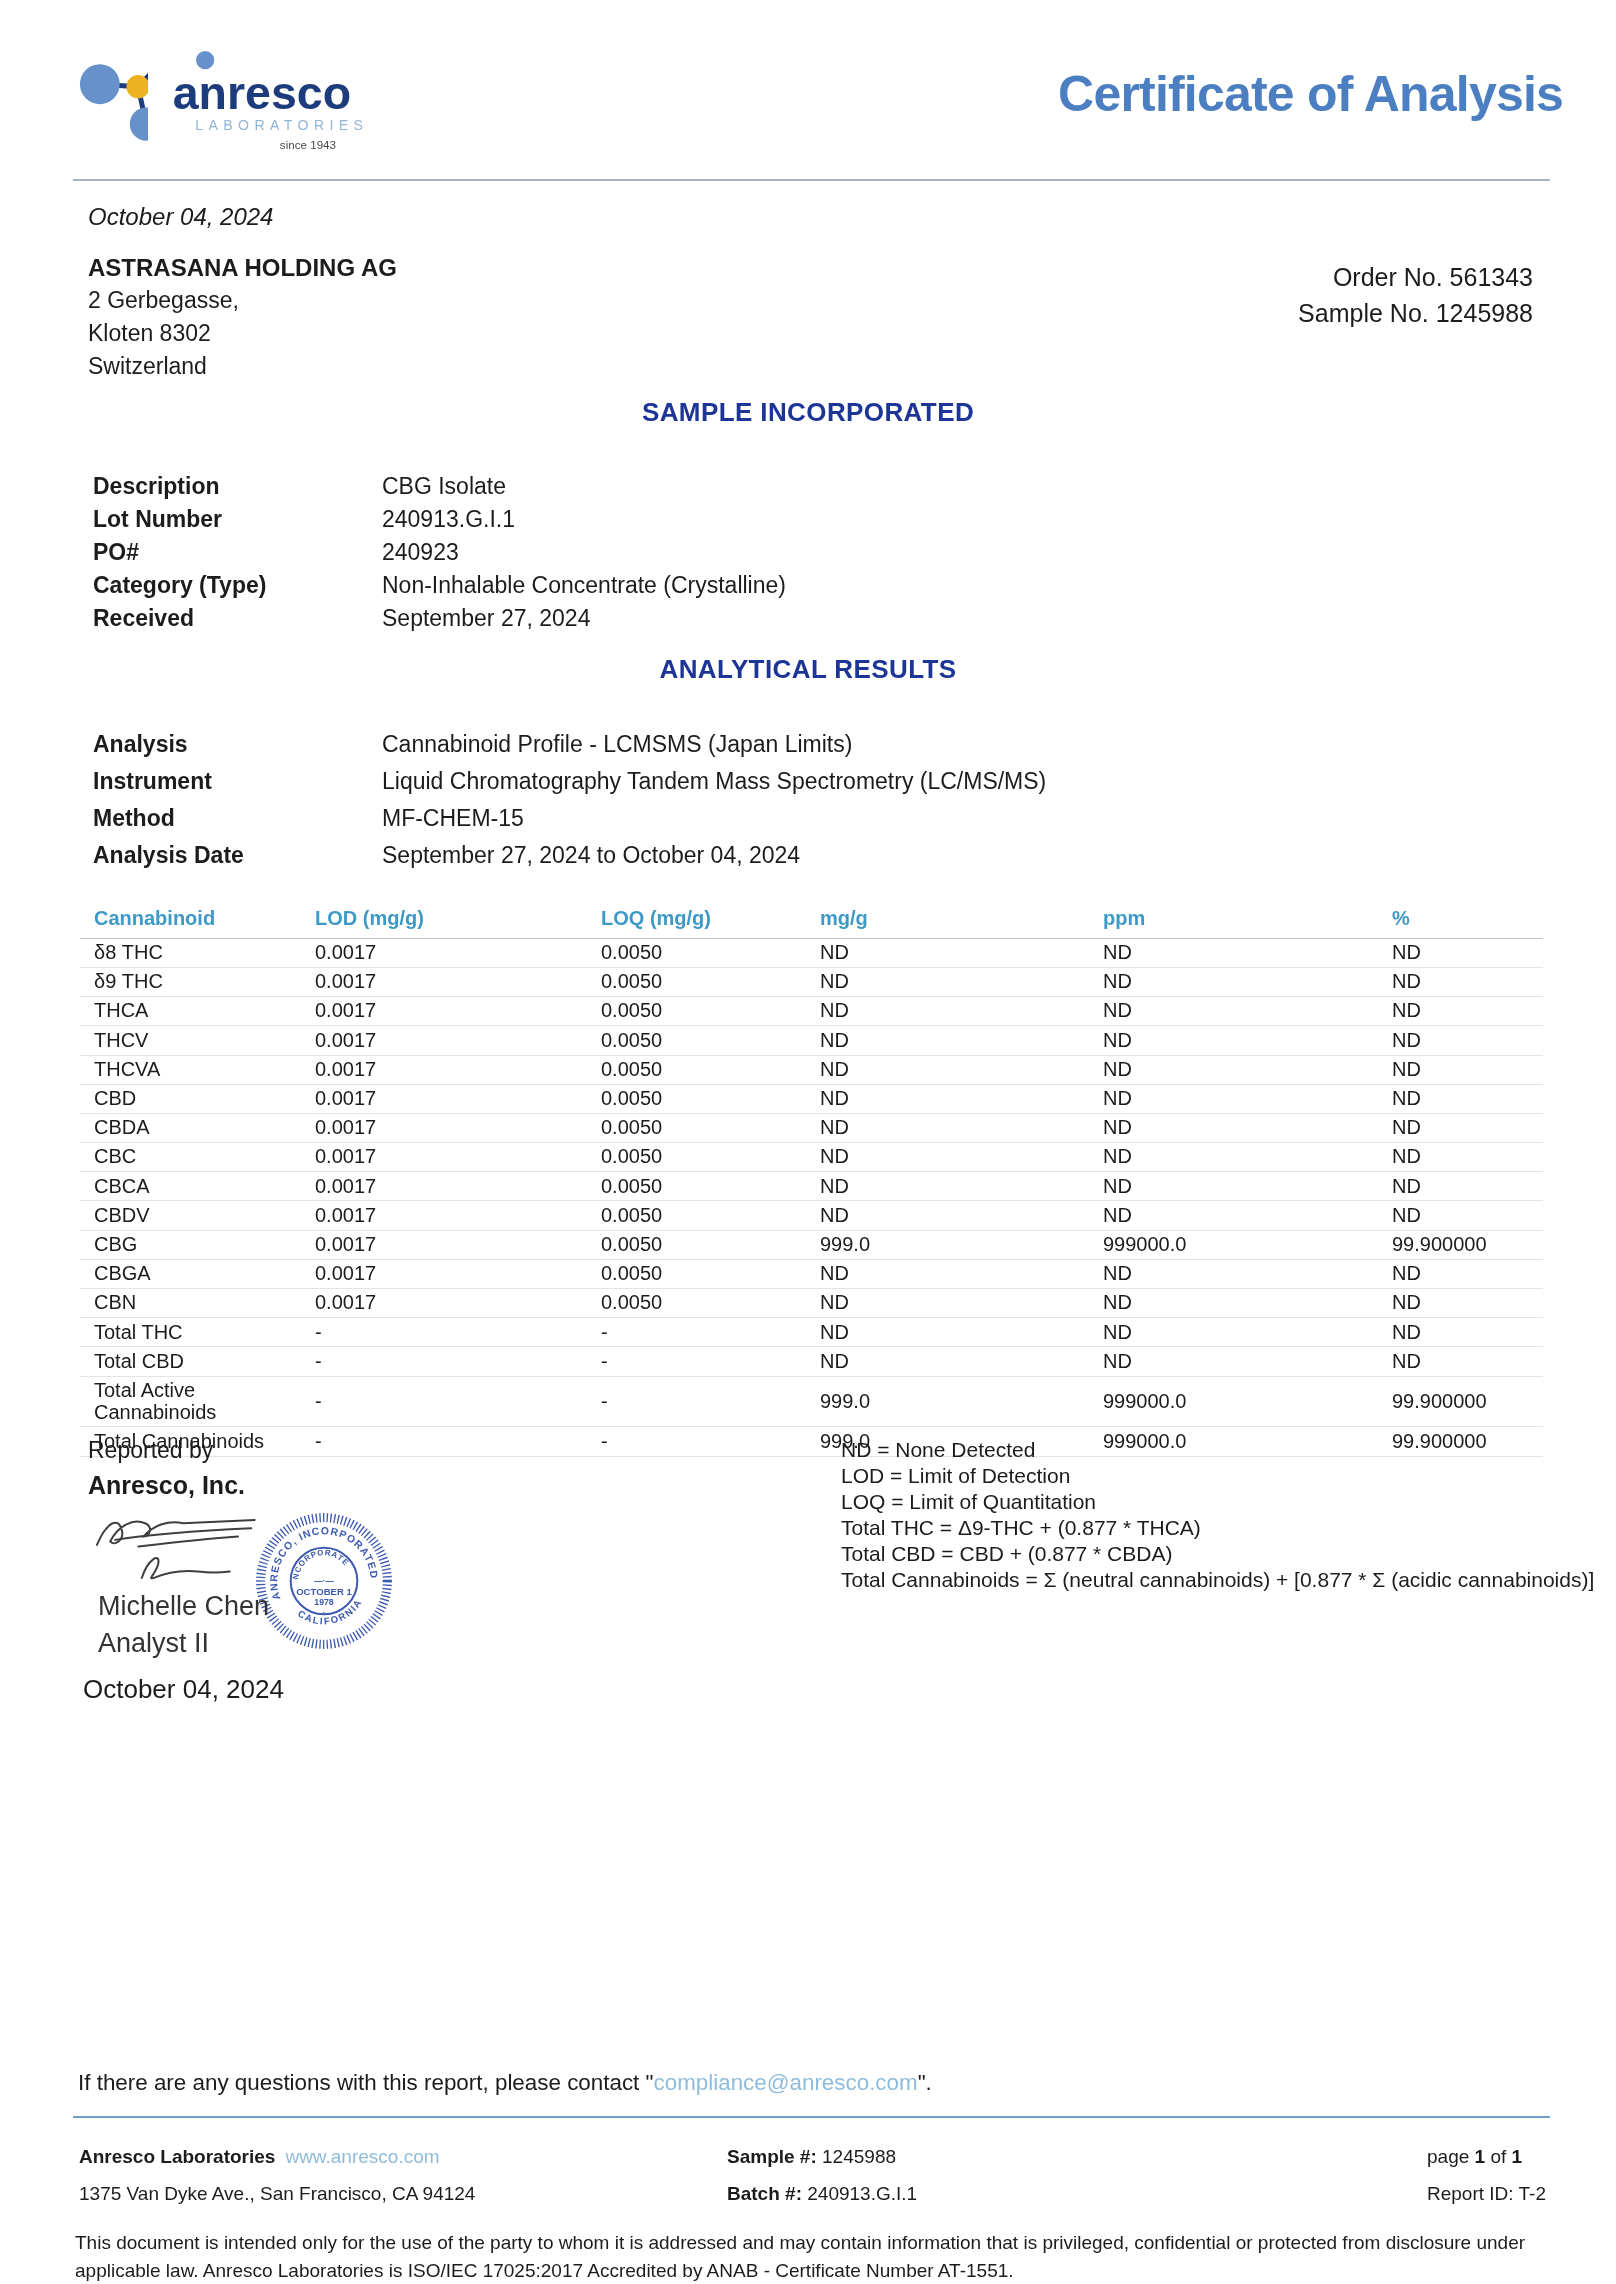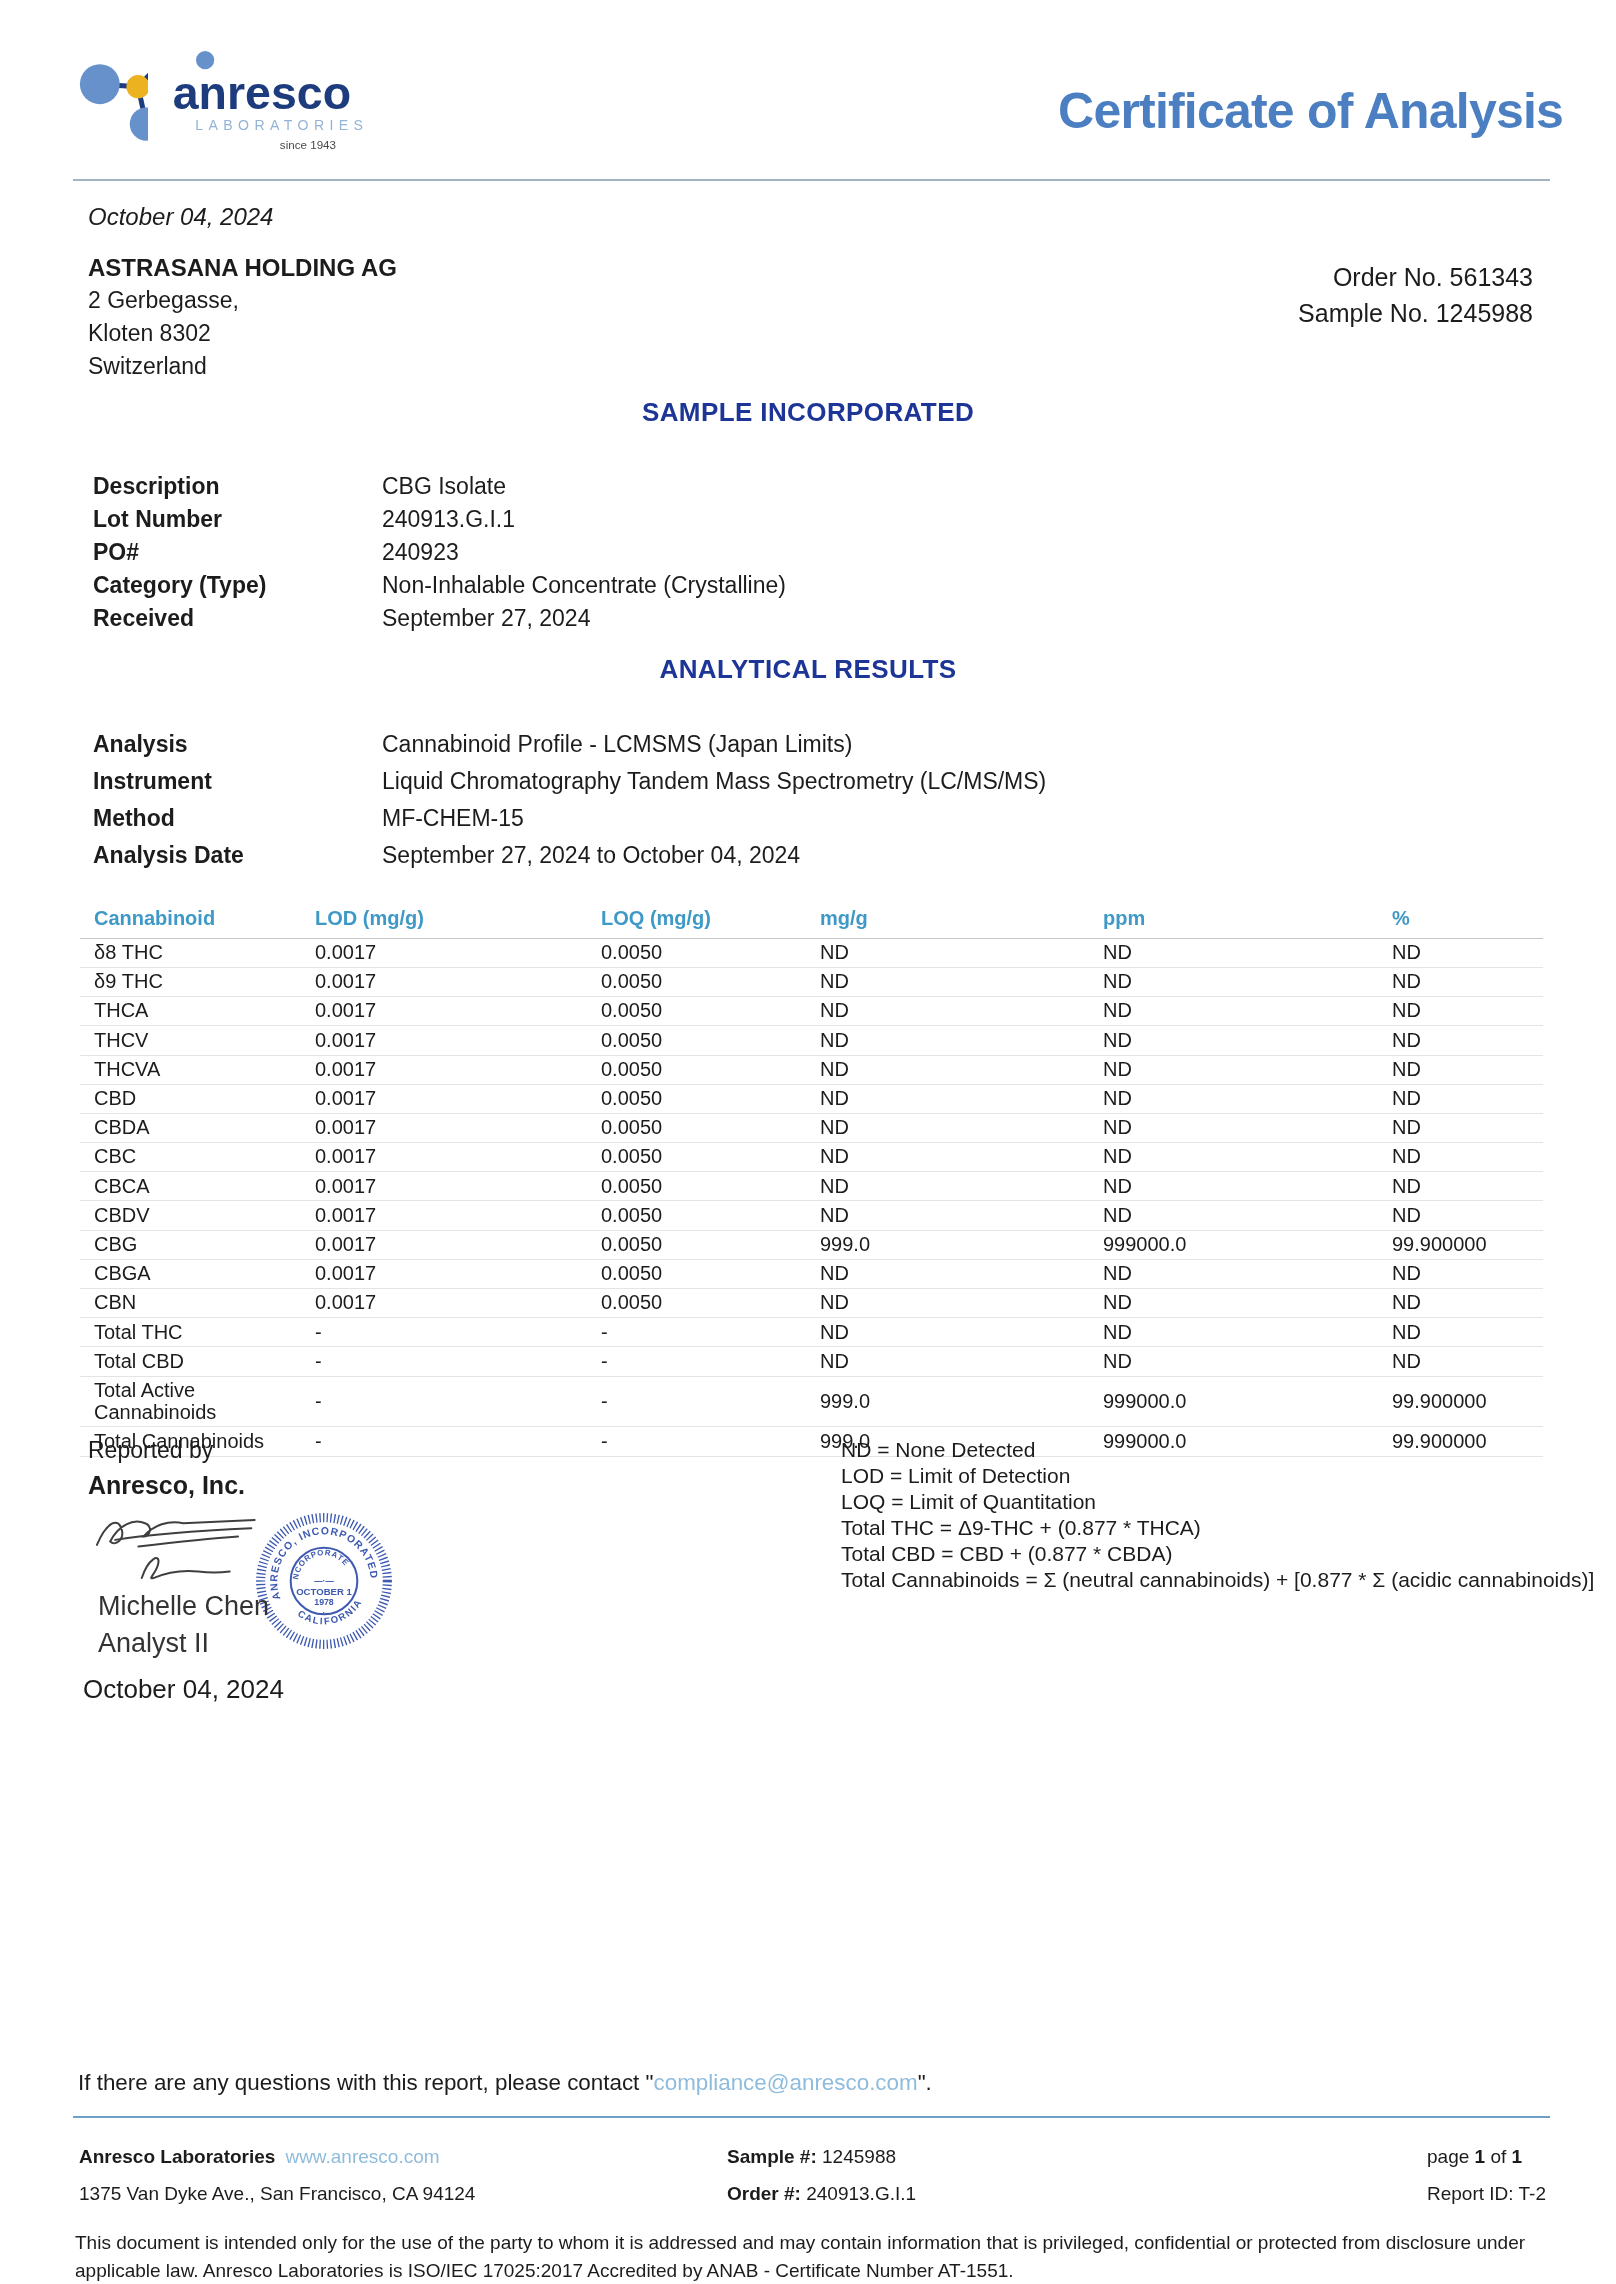--- a/index.html
+++ b/index.html
@@ -16,21 +16,21 @@
     --footer-rule-blue:#6f9fc8;
     --text-dark:#1c1c1c;
   }
   html,body{margin:0;padding:0;background:#ffffff;}
   body{width:1616px;height:2284px;position:relative;overflow:hidden;
        font-family:"Liberation Sans", sans-serif;color:var(--text-dark);}
   .abs{position:absolute;}
 
   
   .logo-box{left:50px;top:30px;width:370px;height:126px;}
-  .coa-title{right:53px;top:65px;font-size:50px;font-weight:700;color:var(--title-blue);letter-spacing:-0.8px;margin-top:17px;}
+  .coa-title{right:53px;top:65px;font-size:50px;font-weight:700;color:var(--title-blue);letter-spacing:-0.8px;}
   .top-rule{left:73px;right:66px;top:179px;border-top:2.5px solid var(--rule-gray-blue);}
 
   
   .report-date{left:88px;top:203px;font-size:24px;font-style:italic;font-weight:500;}
   .client-block{left:88px;top:251px;font-size:23px;line-height:33px;}
   .client-name{font-weight:700;font-size:24px;}
   .order-block{right:83px;top:259px;text-align:right;font-size:25px;line-height:36px;}
 
   
   .section-heading{left:0;width:1616px;text-align:center;font-size:26px;font-weight:700;color:var(--heading-navy);letter-spacing:0.4px;}
@@ -383,21 +383,21 @@
 <div class="abs footer-rule"></div>
 <div class="abs footer">
   <div class="f-left">
     <div>
       <b>Anresco Laboratories</b><span class="website">www.anresco.com</span>
     </div>
     <div>1375 Van Dyke Ave., San Francisco, CA 94124</div>
   </div>
   <div class="f-center">
     <div><b>Sample #:</b>&nbsp;<span>1245988</span></div>
-    <div><b>Order #:</b>&nbsp;<span>240913.G.I.1</span></div>
+    <div><b>Batch #:</b>&nbsp;<span>240913.G.I.1</span></div>
   </div>
   <div class="f-right">
     <div><span>page</span>&nbsp;<b>1</b>&nbsp;<span>of</span>&nbsp;<b>1</b></div>
     <div>Report ID: T-2</div>
   </div>
 </div>
 <div class="abs disclaimer">This document is intended only for the use of the party to whom it is addressed and may contain information that is privileged, confidential or protected from disclosure under applicable law. Anresco Laboratories is ISO/IEC 17025:2017 Accredited by ANAB - Certificate Number AT-1551.</div>
 
 
 </body></html>

